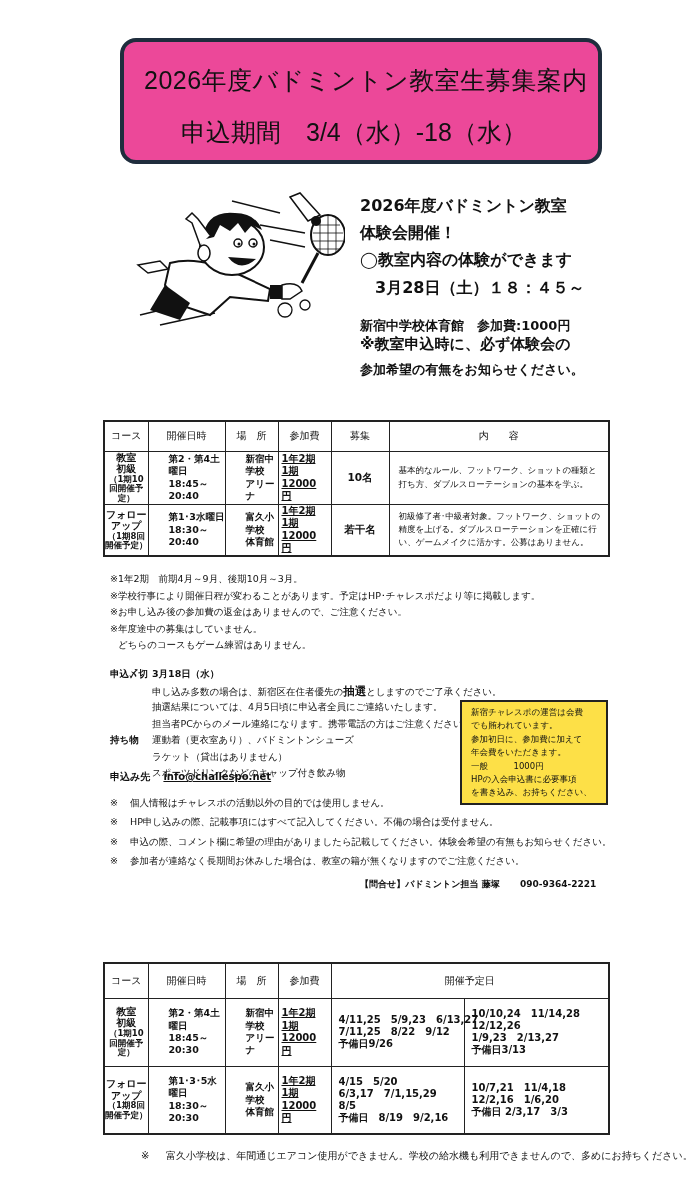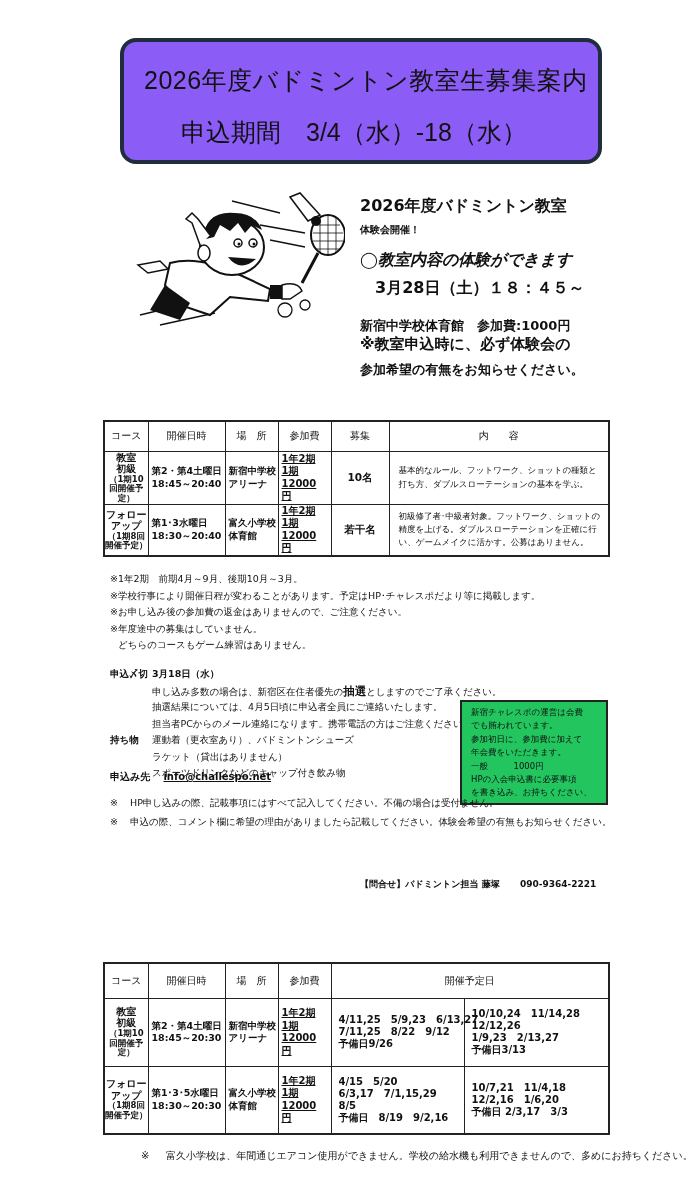--- a/index.html
+++ b/index.html
@@ -1,64 +1,64 @@
 <!DOCTYPE html>
 <html><head>
   <meta charset="utf-8">
   <style>
     * { box-sizing: border-box; margin: 0; padding: 0; }
     html, body { width: 700px; height: 1197px; background: #ffffff; overflow: hidden; }
     body { position: relative; font-family: "DejaVu Sans", "Liberation Sans", sans-serif; color: #111; }
 
     .title-box {
       position: absolute; left: 120px; top: 38px; width: 482px; height: 126px;
-      border: 4px solid #1f2d3d; border-radius: 16px; background: #8b5cf6;
+      border: 4px solid #1f2d3d; border-radius: 16px; background: #ec4899;
     }
     .title-line1 { position: absolute; left: 20px; top: 22px; font-size: 25px; font-weight: normal; letter-spacing: 0.5px; white-space: nowrap; font-family: "Liberation Sans", "DejaVu Sans", sans-serif; }
     .title-line2 { position: absolute; left: 57px; top: 74px; font-size: 25px; white-space: nowrap; font-family: "Liberation Sans", "DejaVu Sans", sans-serif; }
 
     .illustration { position: absolute; left: 120px; top: 185px; width: 225px; height: 150px; }
 
     .trial { position: absolute; left: 360px; top: 198px; width: 280px; }
     .trial .l { font-weight: bold; white-space: nowrap; line-height: 1; }
     .trial .l1 { position: absolute; top: 0; font-size: 16px; }
-    .trial .l2 { position: absolute; top: 27px; font-size: 10px; }
-    .trial .l3 { position: absolute; top: 54px; font-size: 16px; font-style: italic; }
+    .trial .l2 { position: absolute; top: 27px; font-size: 16px; }
+    .trial .l3 { position: absolute; top: 54px; font-size: 16px; }
     .trial .l4 { position: absolute; top: 82px; left: 15px; font-size: 16px; }
     .trial .l5 { position: absolute; top: 113px; font-size: 13px; margin-top: 8px; }
     .trial .l6 { position: absolute; top: 139px; font-size: 15px; }
     .trial .l7 { position: absolute; top: 165px; font-size: 13px; }
 
     table.grid { position: absolute; border-collapse: collapse; table-layout: fixed; font-size: 9.5px; }
     table.grid td, table.grid th { border: 1px solid #222; vertical-align: middle; }
     table.grid th { font-weight: normal; font-size: 10px; text-align: center; }
     table.grid { border: 2px solid #222; }
 
     .t1 { left: 103px; top: 420px; width: 505px; }
     .t2 { left: 103px; top: 962px; width: 505px; }
 
     .course { text-align: center; font-weight: bold; font-size: 10px; line-height: 1.15; }
     .course .sub { font-size: 8.5px; display: block; }
     .bold { font-weight: bold; }
     .fee { font-weight: bold; text-decoration: underline; font-size: 10px; line-height: 1.25; padding-left: 3px; }
-    .cell-l { padding-left: 3px; line-height: 1.3; }
+    .cell-l { padding-left: 20px; line-height: 1.3; }
     .center { text-align: center; }
     .content { font-size: 8.5px; line-height: 1.55; padding: 0 6px 0 9px; }
     .dates { font-size: 10px; font-weight: bold; line-height: 1.2; padding-left: 7px; white-space: nowrap; }
 
     .notes { position: absolute; left: 110px; top: 571px; font-size: 9.5px; font-weight: normal; line-height: 16.5px; white-space: nowrap; }
     .notes .indent { padding-left: 8px; }
 
     .apply { position: absolute; left: 110px; top: 666px; font-size: 9.5px; line-height: 16.5px; white-space: nowrap; }
     .apply .row { position: relative; height: 16.5px; }
     .apply .lab { position: absolute; left: 0; width: 40px; font-weight: bold; }
     .apply .val { position: absolute; left: 42px; }
     .lottery { font-weight: bold; font-size: 11.5px; }
 
-    .fee-box { position: absolute; left: 460px; top: 700px; width: 148px; height: 105px; border: 2px solid #222; background: #22c55e; padding: 4px 0 0 9px; font-size: 8.5px; line-height: 13.4px; white-space: nowrap; }
+    .fee-box { position: absolute; left: 460px; top: 700px; width: 148px; height: 105px; border: 2px solid #222; background: #fde047; padding: 4px 0 0 9px; font-size: 8.5px; line-height: 13.4px; white-space: nowrap; }
 
     .contact { position: absolute; left: 110px; top: 770px; font-size: 10px; white-space: nowrap; }
     .contact .lab { font-weight: bold; }
     .contact a { color: #111; font-weight: bold; margin-left: 10px; text-decoration: underline; }
 
     .remarks { position: absolute; left: 110px; top: 793px; font-size: 9.5px; line-height: 19.3px; white-space: nowrap; }
     .remarks .mk { display: inline-block; width: 20px; }
 
     .inquiry { position: absolute; left: 360px; top: 878px; font-size: 9px; font-weight: bold; white-space: nowrap; }
     .inquiry .sp { display: inline-block; width: 14px; }
@@ -236,22 +236,24 @@
   <div>HPの入会申込書に必要事項</div>
   <div>を書き込み、お持ちください、</div>
 </div>
 
 <div class="contact">
   <span class="lab">申込み先</span>
   <a>info@challespo.net</a>
 </div>
 
 <div class="remarks">
+  <div><span class="mk">※</span><span>個人情報はチャレスポの活動以外の目的では使用しません。</span></div>
   <div><span class="mk">※</span><span>HP申し込みの際、記載事項にはすべて記入してください。不備の場合は受付ません。</span></div>
   <div><span class="mk">※</span><span>申込の際、コメント欄に希望の理由がありましたら記載してください。体験会希望の有無もお知らせください。</span></div>
+  <div><span class="mk">※</span><span>参加者が連絡なく長期間お休みした場合は、教室の籍が無くなりますのでご注意ください。</span></div>
 </div>
 
 <div class="inquiry">
   <span>【問合せ】バドミントン担当</span>
   <span style="margin-left:0">藤塚</span>
   <span class="sp"></span>
   <span>090-9364-2221</span>
 </div>
 
 <table class="grid t2">

